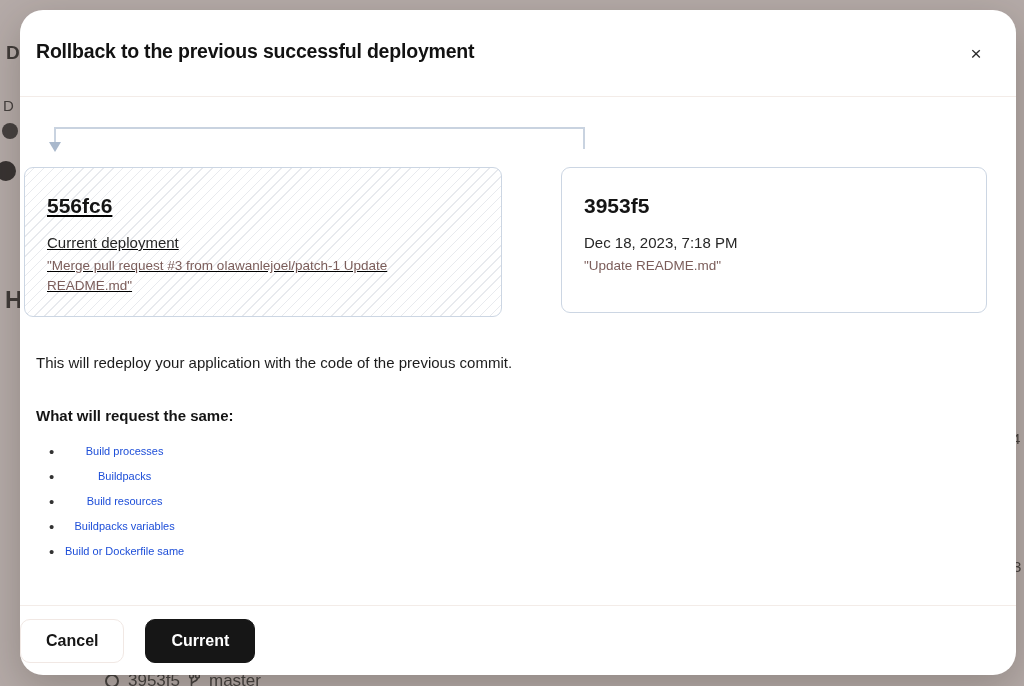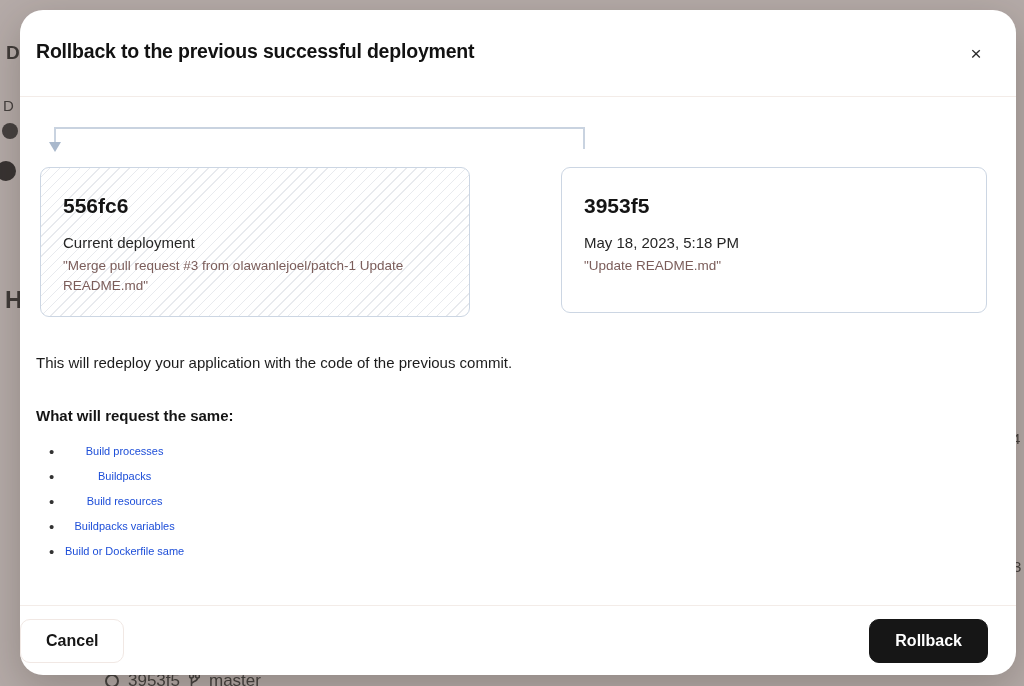--- a/index.html
+++ b/index.html
@@ -57,22 +57,23 @@
     border-top: 10px solid #a9b8cc;
   }
 
   
   .card {
     position: absolute; top: 157px;
     border: 1px solid #ccd6e3; border-radius: 9px;
     background: #ffffff; padding: 26px 22px;
   }
   .card-current {
-    left: 20px; width: 430px; height: 150px;
+    left: 4px; width: 478px; height: 150px;
     background-image: repeating-linear-gradient(135deg, #ffffff 0px, #ffffff 6px, #e8eaee 6px, #e8eaee 7px);
+    text-decoration: underline;
   }
   .card-previous { left: 541px; width: 426px; height: 146px; }
   .card-hash { font-size: 21px; font-weight: 700; color: #141414; margin-bottom: 16px; }
   .card-sub  { font-size: 15px; color: #262626; margin-bottom: 5px; }
   .card-msg  { font-size: 13.5px; color: #7b5d5a; line-height: 1.5; max-width: 390px; }
 
   
   .desc { position: absolute; left: 16px; top: 344px; font-size: 15px; color: #1c1c1c; }
   .remain-heading { position: absolute; left: 16px; top: 397px; font-size: 15px; font-weight: 700; color: #141414; }
   .remain-list { position: absolute; left: 16px; top: 431px; list-style: none; }
@@ -81,21 +82,21 @@
     padding-left: 29px; position: relative; text-align: center;
   }
   .remain-list li::before {
     content: "•"; position: absolute; left: 13px; top: 0;
     color: #333; font-size: 15px;
   }
 
   
   .footer {
     position: absolute; left: 0; right: 0; top: 609px; height: 44px;
-    display: flex; justify-content: space-between; padding-right: 28px;
+    display: flex; justify-content: flex-start; gap: 21px; padding-right: 28px;
   }
   .btn {
     height: 44px; border-radius: 10px; font-size: 16px; font-weight: 600;
     font-family: "Liberation Sans", sans-serif; cursor: pointer;
   }
   .btn-cancel {
     background: #ffffff; color: #161616;
     border: 1px solid #f1e8e4; padding: 0 25px;
   }
   .btn-rollback {
@@ -138,35 +139,35 @@
   <div class="conn-arrow"></div>
 
   <div class="card card-current">
     <div class="card-hash">556fc6</div>
     <div class="card-sub">Current deployment</div>
     <div class="card-msg">"Merge pull request #3 from olawanlejoel/patch-1 Update README.md"</div>
   </div>
 
   <div class="card card-previous">
     <div class="card-hash">3953f5</div>
-    <div class="card-sub">May 18, 2023, 5:18 PM</div>
+    <div class="card-sub">Dec 18, 2023, 7:18 PM</div>
     <div class="card-msg">"Update README.md"</div>
   </div>
 
   <p class="desc">This will redeploy your application with the code of the previous commit.</p>
   <p class="remain-heading">What will request the same:</p>
 
   <ul class="remain-list">
     <li>Build processes</li>
     <li>Buildpacks</li>
     <li>Build resources</li>
     <li>Buildpacks variables</li>
     <li>Build or Dockerfile same</li>
   </ul>
 
   <div class="divider divider-bottom"></div>
 
   <div class="footer">
     <button class="btn btn-cancel">Cancel</button>
-    <button class="btn btn-rollback">Rollback</button>
+    <button class="btn btn-rollback">Current</button>
   </div>
 
 </div>
 
 </body></html>

